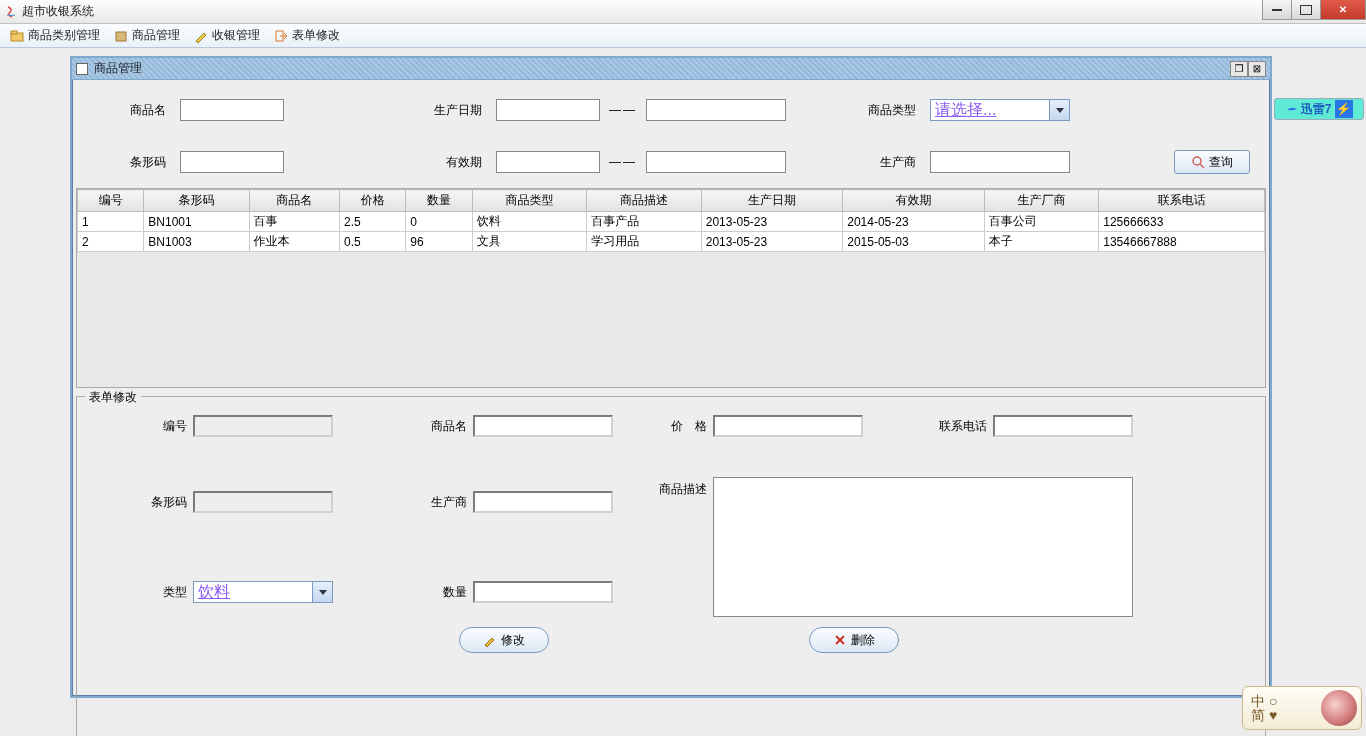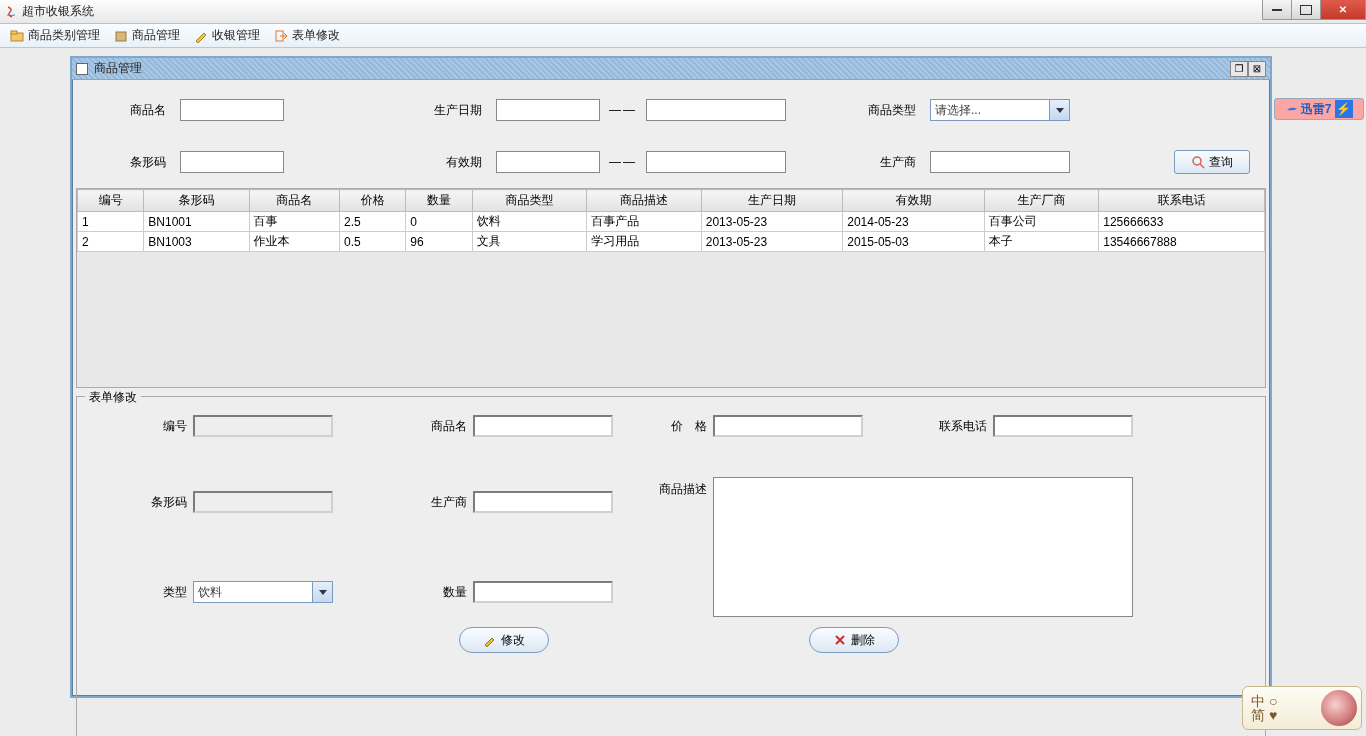--- a/index.html
+++ b/index.html
@@ -82,21 +82,21 @@
 .search-row input.fld {
   width: 104px; height: 22px; border:1px solid #888; background:#fff; padding: 0 4px; font-size:12px;
 }
 .search-row input.fld.wide { width: 140px; }
 .search-row .dashes { width:30px; text-align:center; letter-spacing:2px; }
 .search-row .gap { flex: 0 0 40px; }
 .select-wrap {
   position:relative; width:140px; height:22px;
   border:1px solid #7a9ac0; background:#fff; display:flex; align-items:center;
 }
-.select-wrap span { flex:1; padding:0 4px; font-size:12px; color:#404040; }
+.select-wrap span { flex:1; padding:0 4px; font-size:16px; color:#8b5cf6;text-decoration:underline; }
 .select-wrap .arrow {
   width:20px; height:100%; border-left:1px solid #7a9ac0;
   background:linear-gradient(to bottom,#e6f0fb,#c4d8ef);
   display:flex; align-items:center; justify-content:center;
 }
 .select-wrap .arrow::after { content:""; width:0;height:0;border-left:4px solid transparent;border-right:4px solid transparent;border-top:5px solid #334; }
 .query-btn {
   width: 76px; height:24px;
   background: linear-gradient(to bottom,#fafcff,#dce8f4);
   border:1px solid #7a9ac0; border-radius:3px;
@@ -140,21 +140,21 @@
 .act-btn {
   width:90px; height:26px;
   background:linear-gradient(to bottom,#fafcff,#dce8f4);
   border:1px solid #7a9ac0; border-radius:13px;
   display:flex; align-items:center; justify-content:center; gap:4px; font-size:12px;
 }
 
 .xunlei-badge {
   position:absolute; right:2px; top:98px;
   width:90px; height:22px;
-  background:#fca5a5; border:1px solid #9ab; border-radius:3px;
+  background:#5eead4; border:1px solid #9ab; border-radius:3px;
   display:flex; align-items:center; justify-content:center; gap:2px;
   font-size:12px; color:#2060c0; font-weight:bold;
 }
 .xunlei-badge .bolt {
   width:18px; height:18px; background:#2a76e8; color:#fff;
   display:flex;align-items:center;justify-content:center; margin-left:2px;
 }
 .ime-widget {
   position:absolute; right:4px; bottom:6px;
   width:120px; height:44px;

